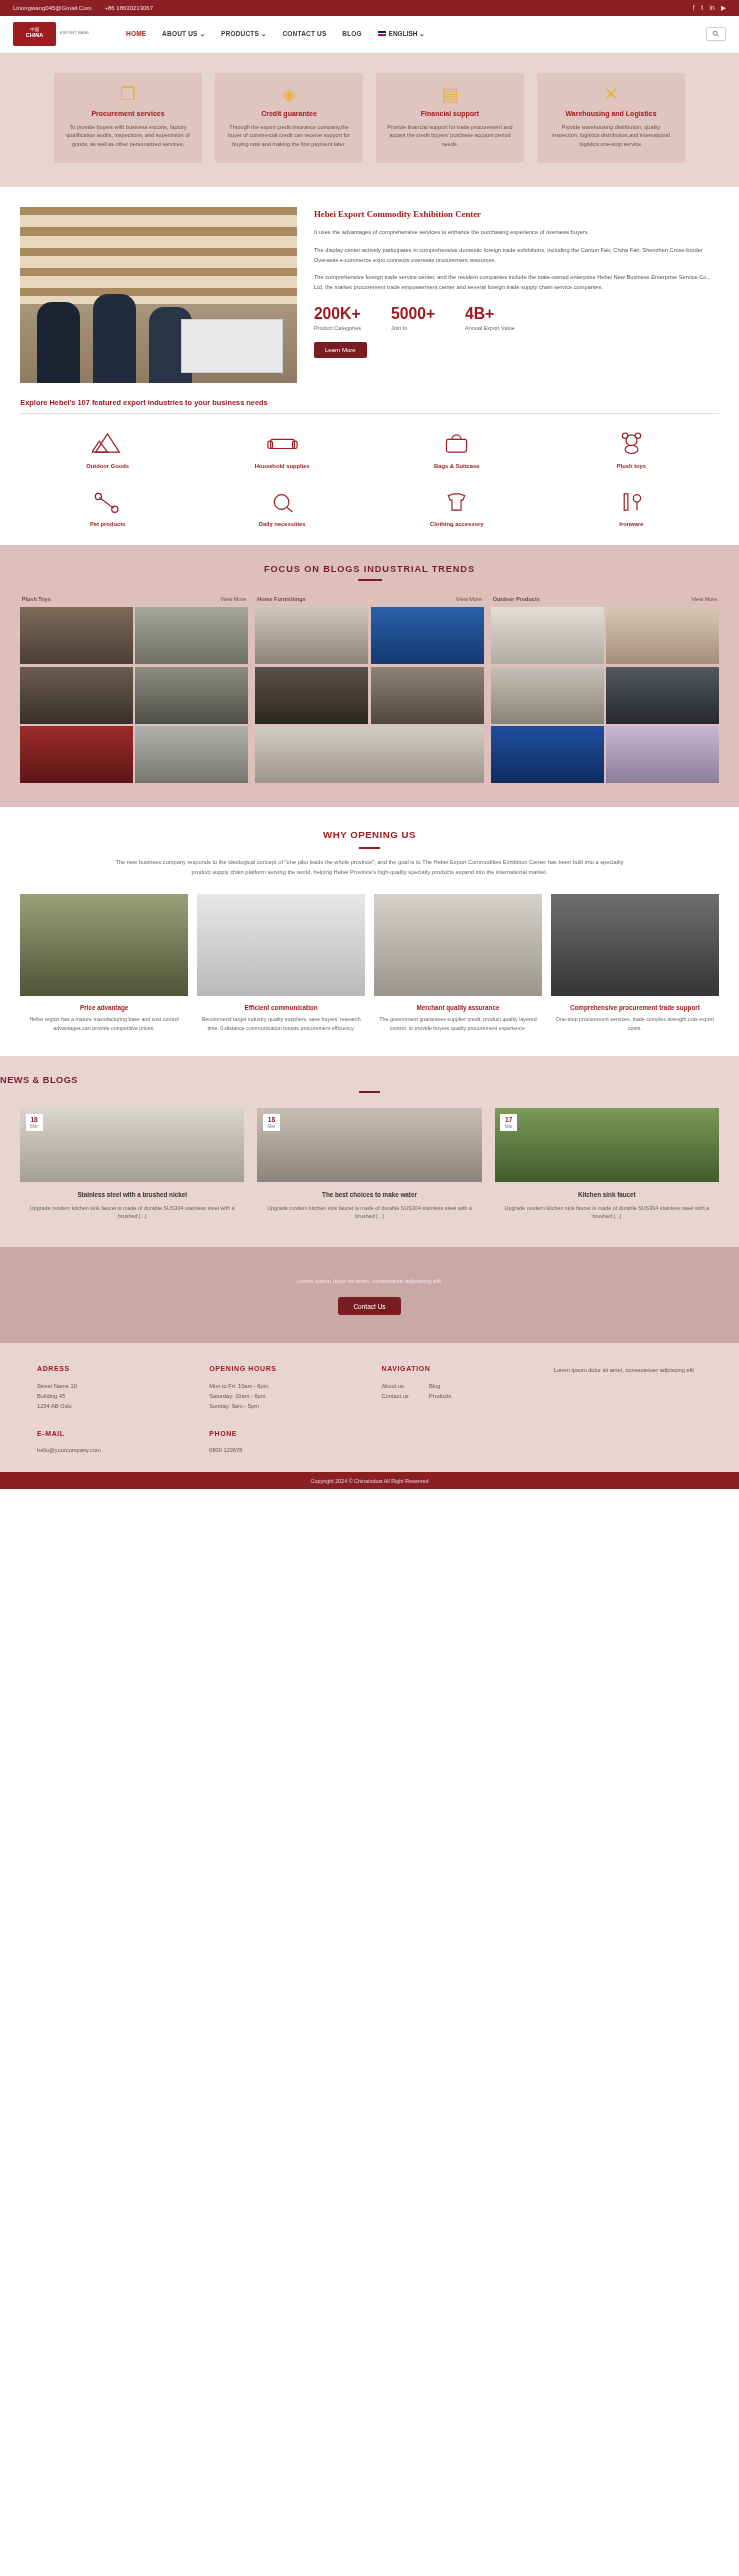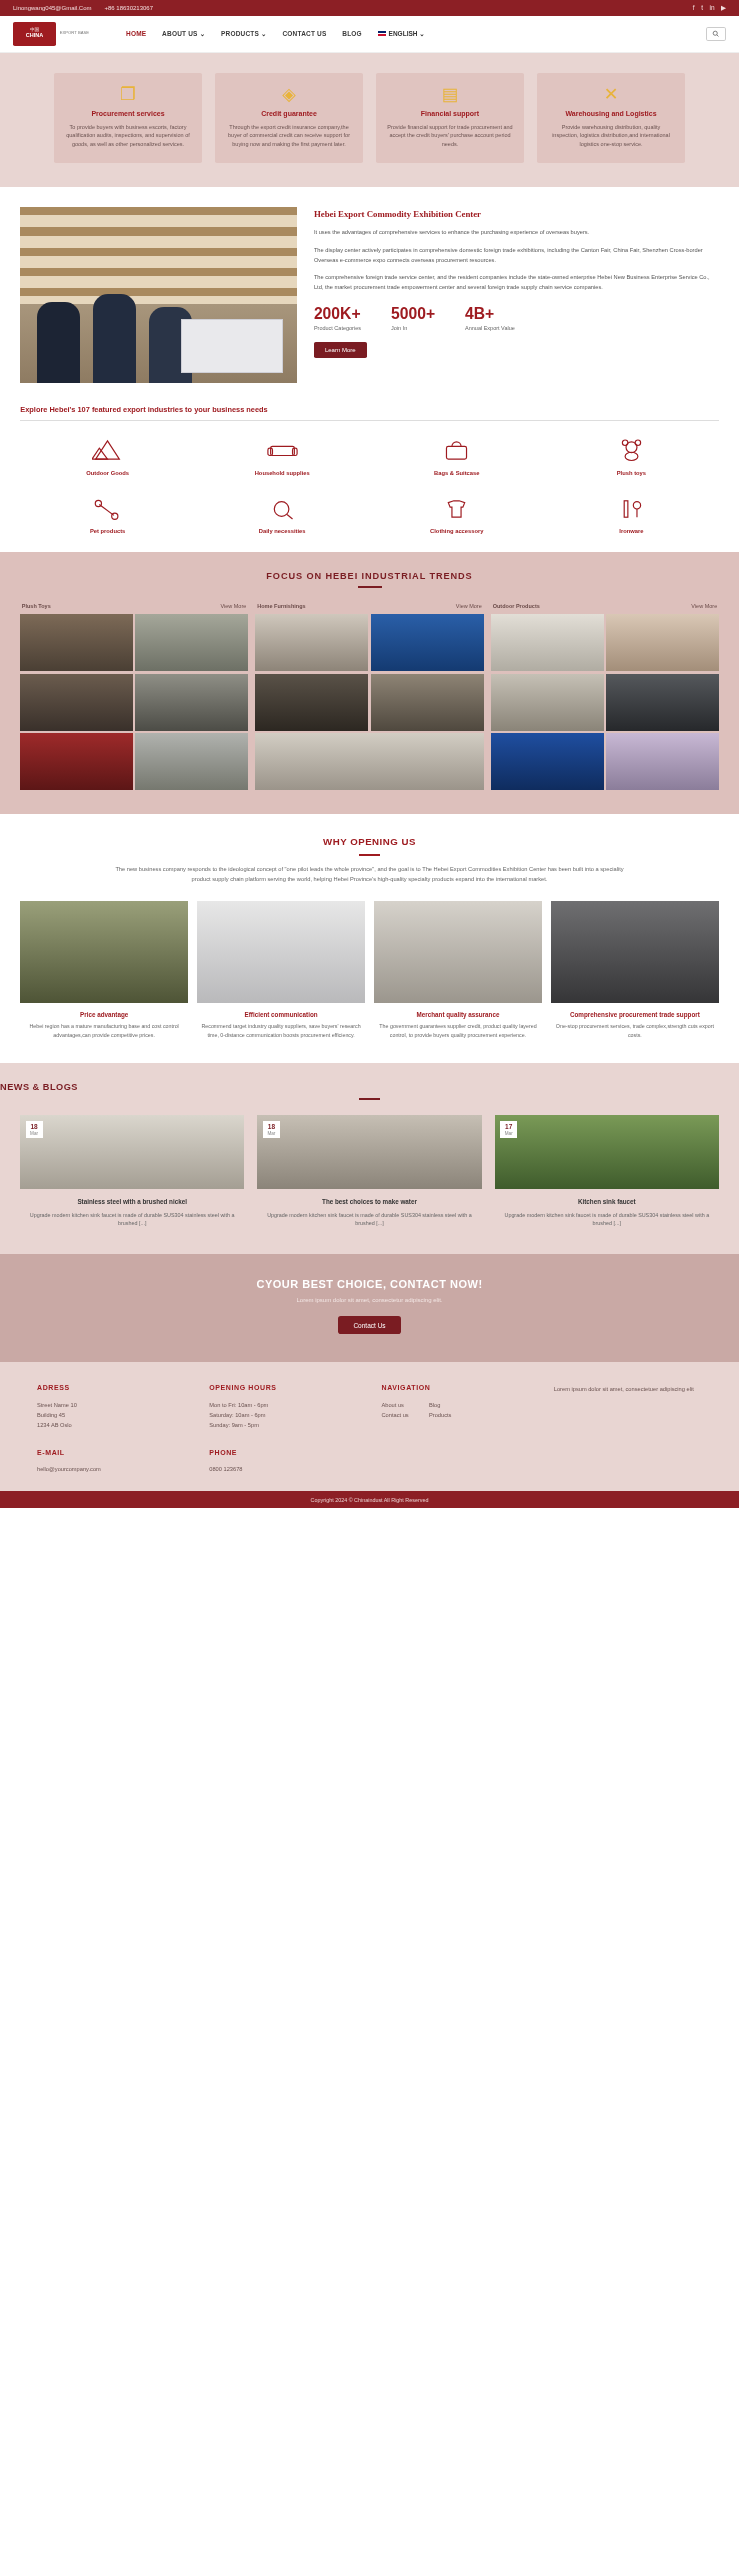--- a/index.html
+++ b/index.html
@@ -154,21 +154,21 @@
   .stat-num { color: #9e1b20; font-size: 15.7px; font-weight: bold; line-height: 1; }
   .stat-lbl { font-size: 5.5px; color: #666; margin-top: 3.7px; }
   .btn-dark {
     display: inline-block; margin-top: 11px;
     background: #7a1c22; color: #fff;
     font-size: 6px; padding: 4.6px 11px; border-radius: 1.8px;
     text-decoration: none;
   }
 
   
-  .industries { padding: 7.4px 20.3px 18.5px; margin-top: 7px; }
+  .industries { padding: 7.4px 20.3px 18.5px; }
   .ind-head { font-size: 7.4px; font-weight: bold; color: #9e1b20; padding-bottom: 5.5px; border-bottom: 0.9px solid #ddd; margin-bottom: 13px; }
   .ind-grid { display: grid; grid-template-columns: repeat(4, 1fr); row-gap: 16.6px; }
   .ind-item { text-align: center; }
   .ind-ico { height: 33px; display: flex; align-items: center; justify-content: center; }
   .ind-lbl { font-size: 5.8px; font-weight: bold; color: #9e1b20; margin-top: 2.8px; }
 
   
   .trends { background: #ddc0bc; padding: 18.5px 0 24px; }
   .trends-title { text-align: center; color: #7a1c22; font-weight: bold; font-size: 9.2px; letter-spacing: 0.9px; }
   .trends-rule { width: 24px; height: 1.8px; background: #7a1c22; margin: 5.5px auto 15px; }
@@ -401,21 +401,21 @@
               <circle cx="23" cy="9" r="4" fill="none" stroke="#9e1b20" stroke-width="1.3"></circle>
               <path d="M23 13v9" stroke="#9e1b20" stroke-width="1.3"></path>
             </svg>
         </div>
         <div class="ind-lbl">Ironware</div>
       </div>
     </div>
   </div>
 
   <div class="trends">
-    <div class="trends-title">FOCUS ON HEBEI INDUSTRIAL TRENDS</div>
+    <div class="trends-title">FOCUS ON BLOGS INDUSTRIAL TRENDS</div>
     <div class="trends-rule"></div>
     <div class="trends-inner">
 
       <div class="tcol">
         <div class="tcol-head">
           <b>Plush Toys</b>
           <span>View More</span>
         </div>
         <div class="tgrid">
           <div class="ph" style="background:linear-gradient(#7d6a57,#4a3f34)"></div>
@@ -520,21 +520,20 @@
             <span>Mar</span>
           </div>
         </div>
         <div class="news-h">Kitchen sink faucet</div>
         <div class="news-t">Upgrade modern kitchen sink faucet is made of durable SUS304 stainless steel with a brushed [...]</div>
       </div>
     </div>
   </div>
 
   <div class="cta">
-    <div class="cta-h">CYOUR BEST CHOICE, CONTACT NOW!</div>
     <div class="cta-p">Lorem ipsum dolor sit amet, consectetur adipiscing elit.</div>
     <a href="#" class="cta-btn">Contact Us</a>
   </div>
 
   <div class="footer">
     <div class="fcol">
       <h4>ADRESS</h4>
       <p>Street Name 10</p>
       <p>Building 45</p>
       <p>1234 AB Oslo</p>

